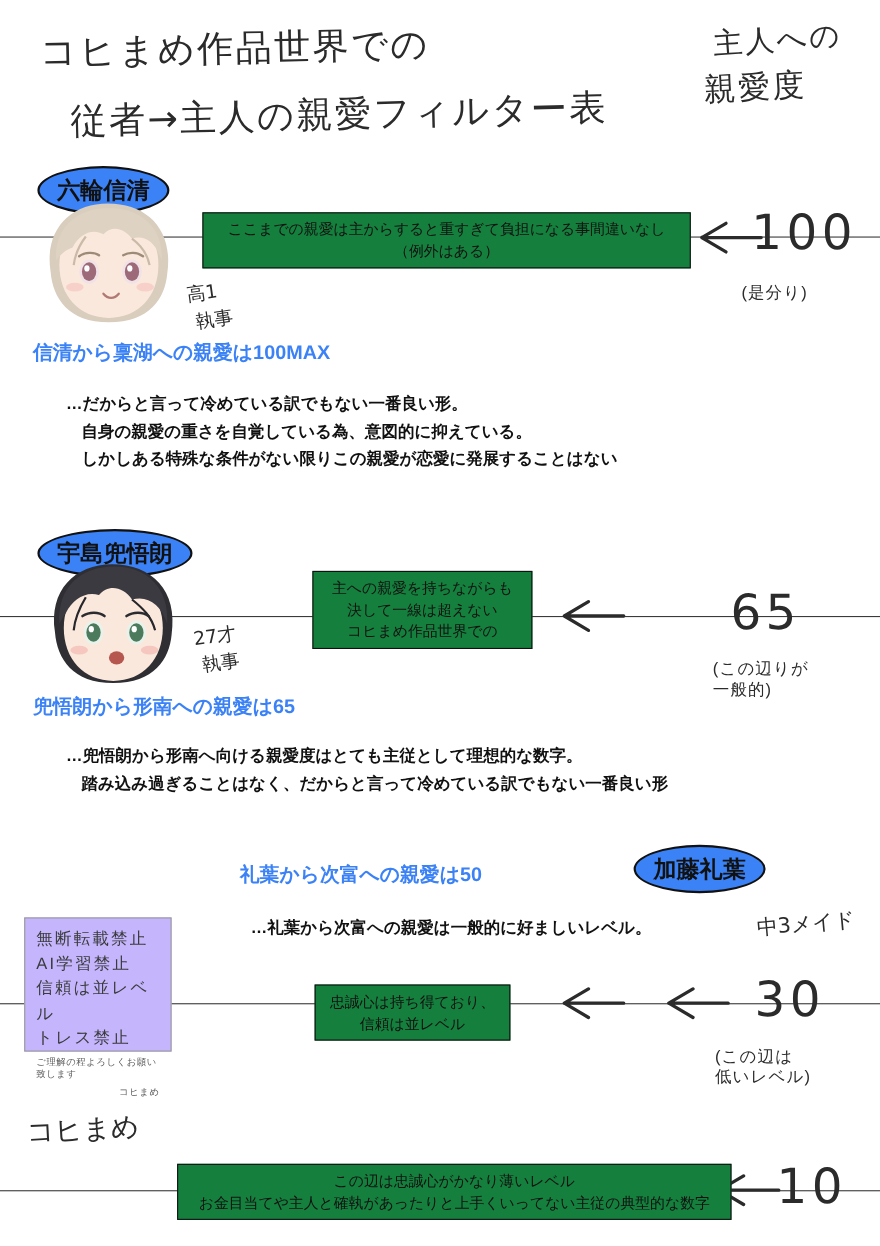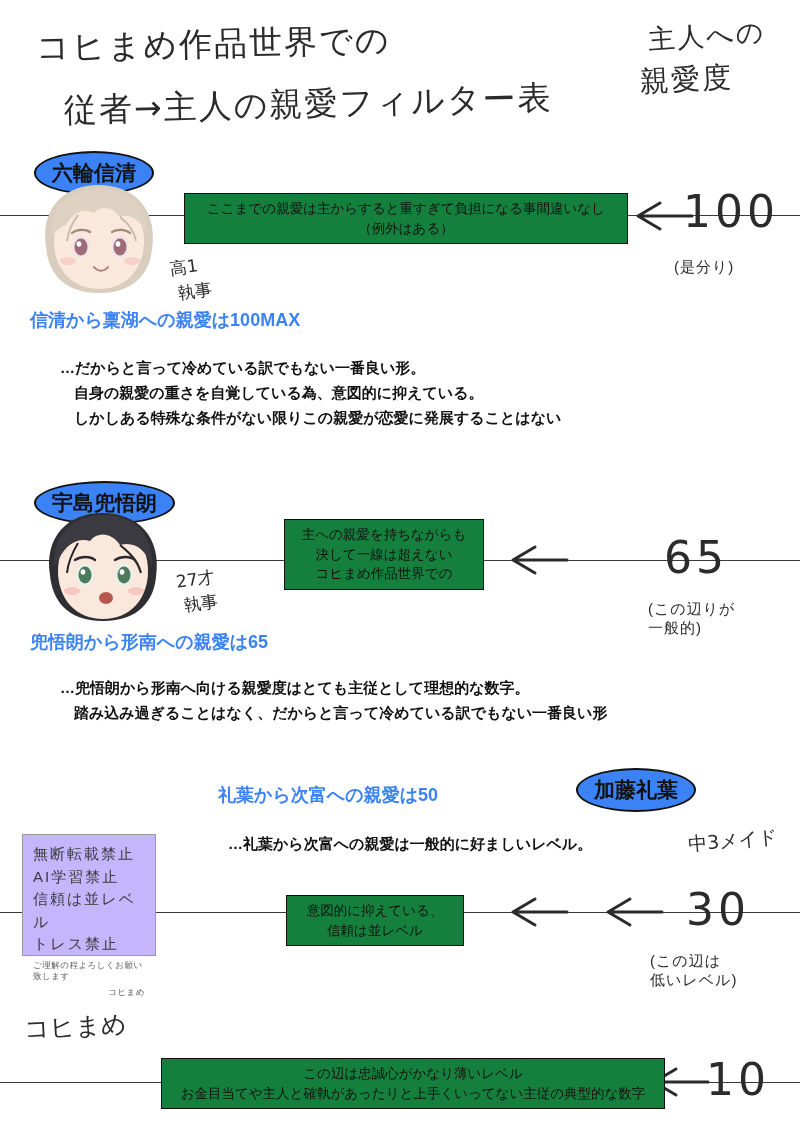--- a/index.html
+++ b/index.html
@@ -275,21 +275,21 @@
   <path d="M8 18 L62 18 M8 18 L30 5 M8 18 L30 31" stroke="#2b2b2b" stroke-width="3" fill="none" stroke-linecap="round"></path>
 </svg>
 <svg class="abs" style="left:600px; top:894px;" width="70" height="40" viewBox="0 0 70 40">
   <path d="M8 18 L62 18 M8 18 L30 5 M8 18 L30 31" stroke="#2b2b2b" stroke-width="3" fill="none" stroke-linecap="round"></path>
 </svg>
 <div class="abs scale-num" style="left:686px; top:884px;">30</div>
 <div class="abs scale-note" style="left:650px; top:952px; white-space:pre-line;">(この辺は
 低いレベル)</div>
 
 <div class="abs note-box" id="note-30" style="left:286px; top:895px; width:178px;">
-  <div>意図的に抑えている、</div>
+  <div>忠誠心は持ち得ており、</div>
   <div>信頼は並レベル</div>
 </div>
 
 <div class="abs" id="credits-box" style="left:22px; top:834px; width:134px; height:122px;">
   <div class="line">無断転載禁止</div>
   <div class="line">AI学習禁止</div>
   <div class="line">信頼は並レベル</div>
   <div class="line">トレス禁止</div>
   <div class="small">ご理解の程よろしくお願い致します</div>
   <div class="small right">コヒまめ</div>

